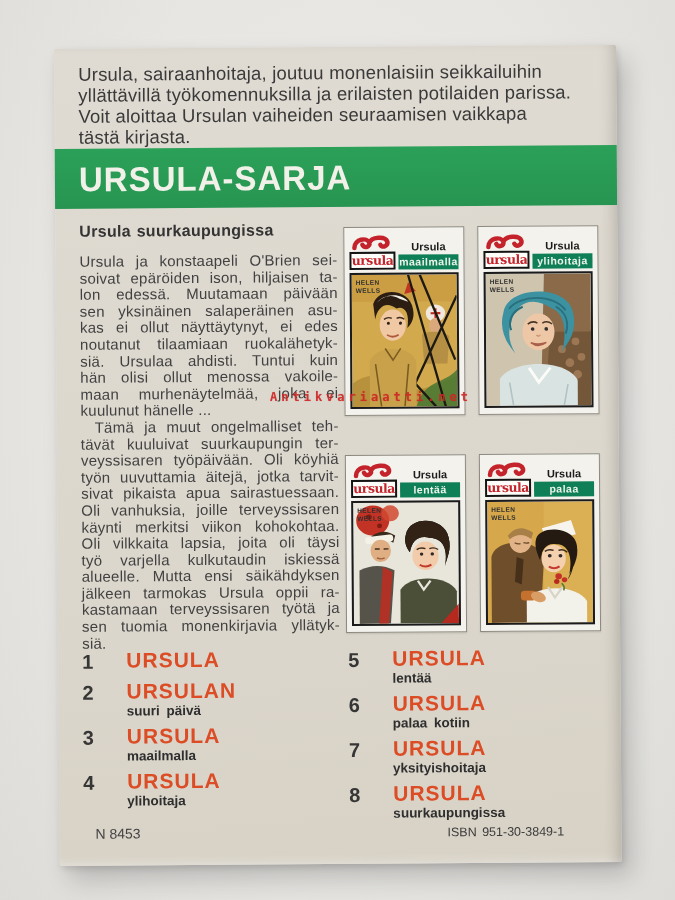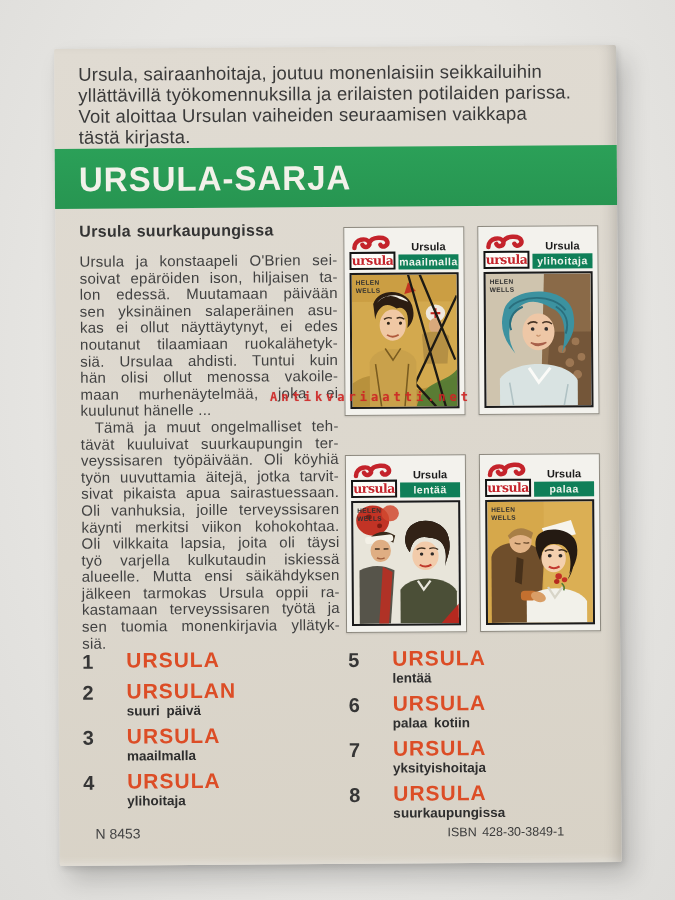--- a/index.html
+++ b/index.html
@@ -370,16 +370,16 @@
     <div class="row">
       <div class="num">8</div>
       <div class="ltxt">
           <div class="ltitle">URSULA</div>
       <div class="lsub">suurkaupungissa</div>
         </div>
     </div>
   </div>
 
   <div class="code">N 8453</div>
-  <div class="isbn">ISBN 428-30-3849-1</div>
+  <div class="isbn">ISBN 951-30-3849-1</div>
 </div>
 
 <div class="watermark">Antikvariaatti.net</div>
 
 </body></html>

